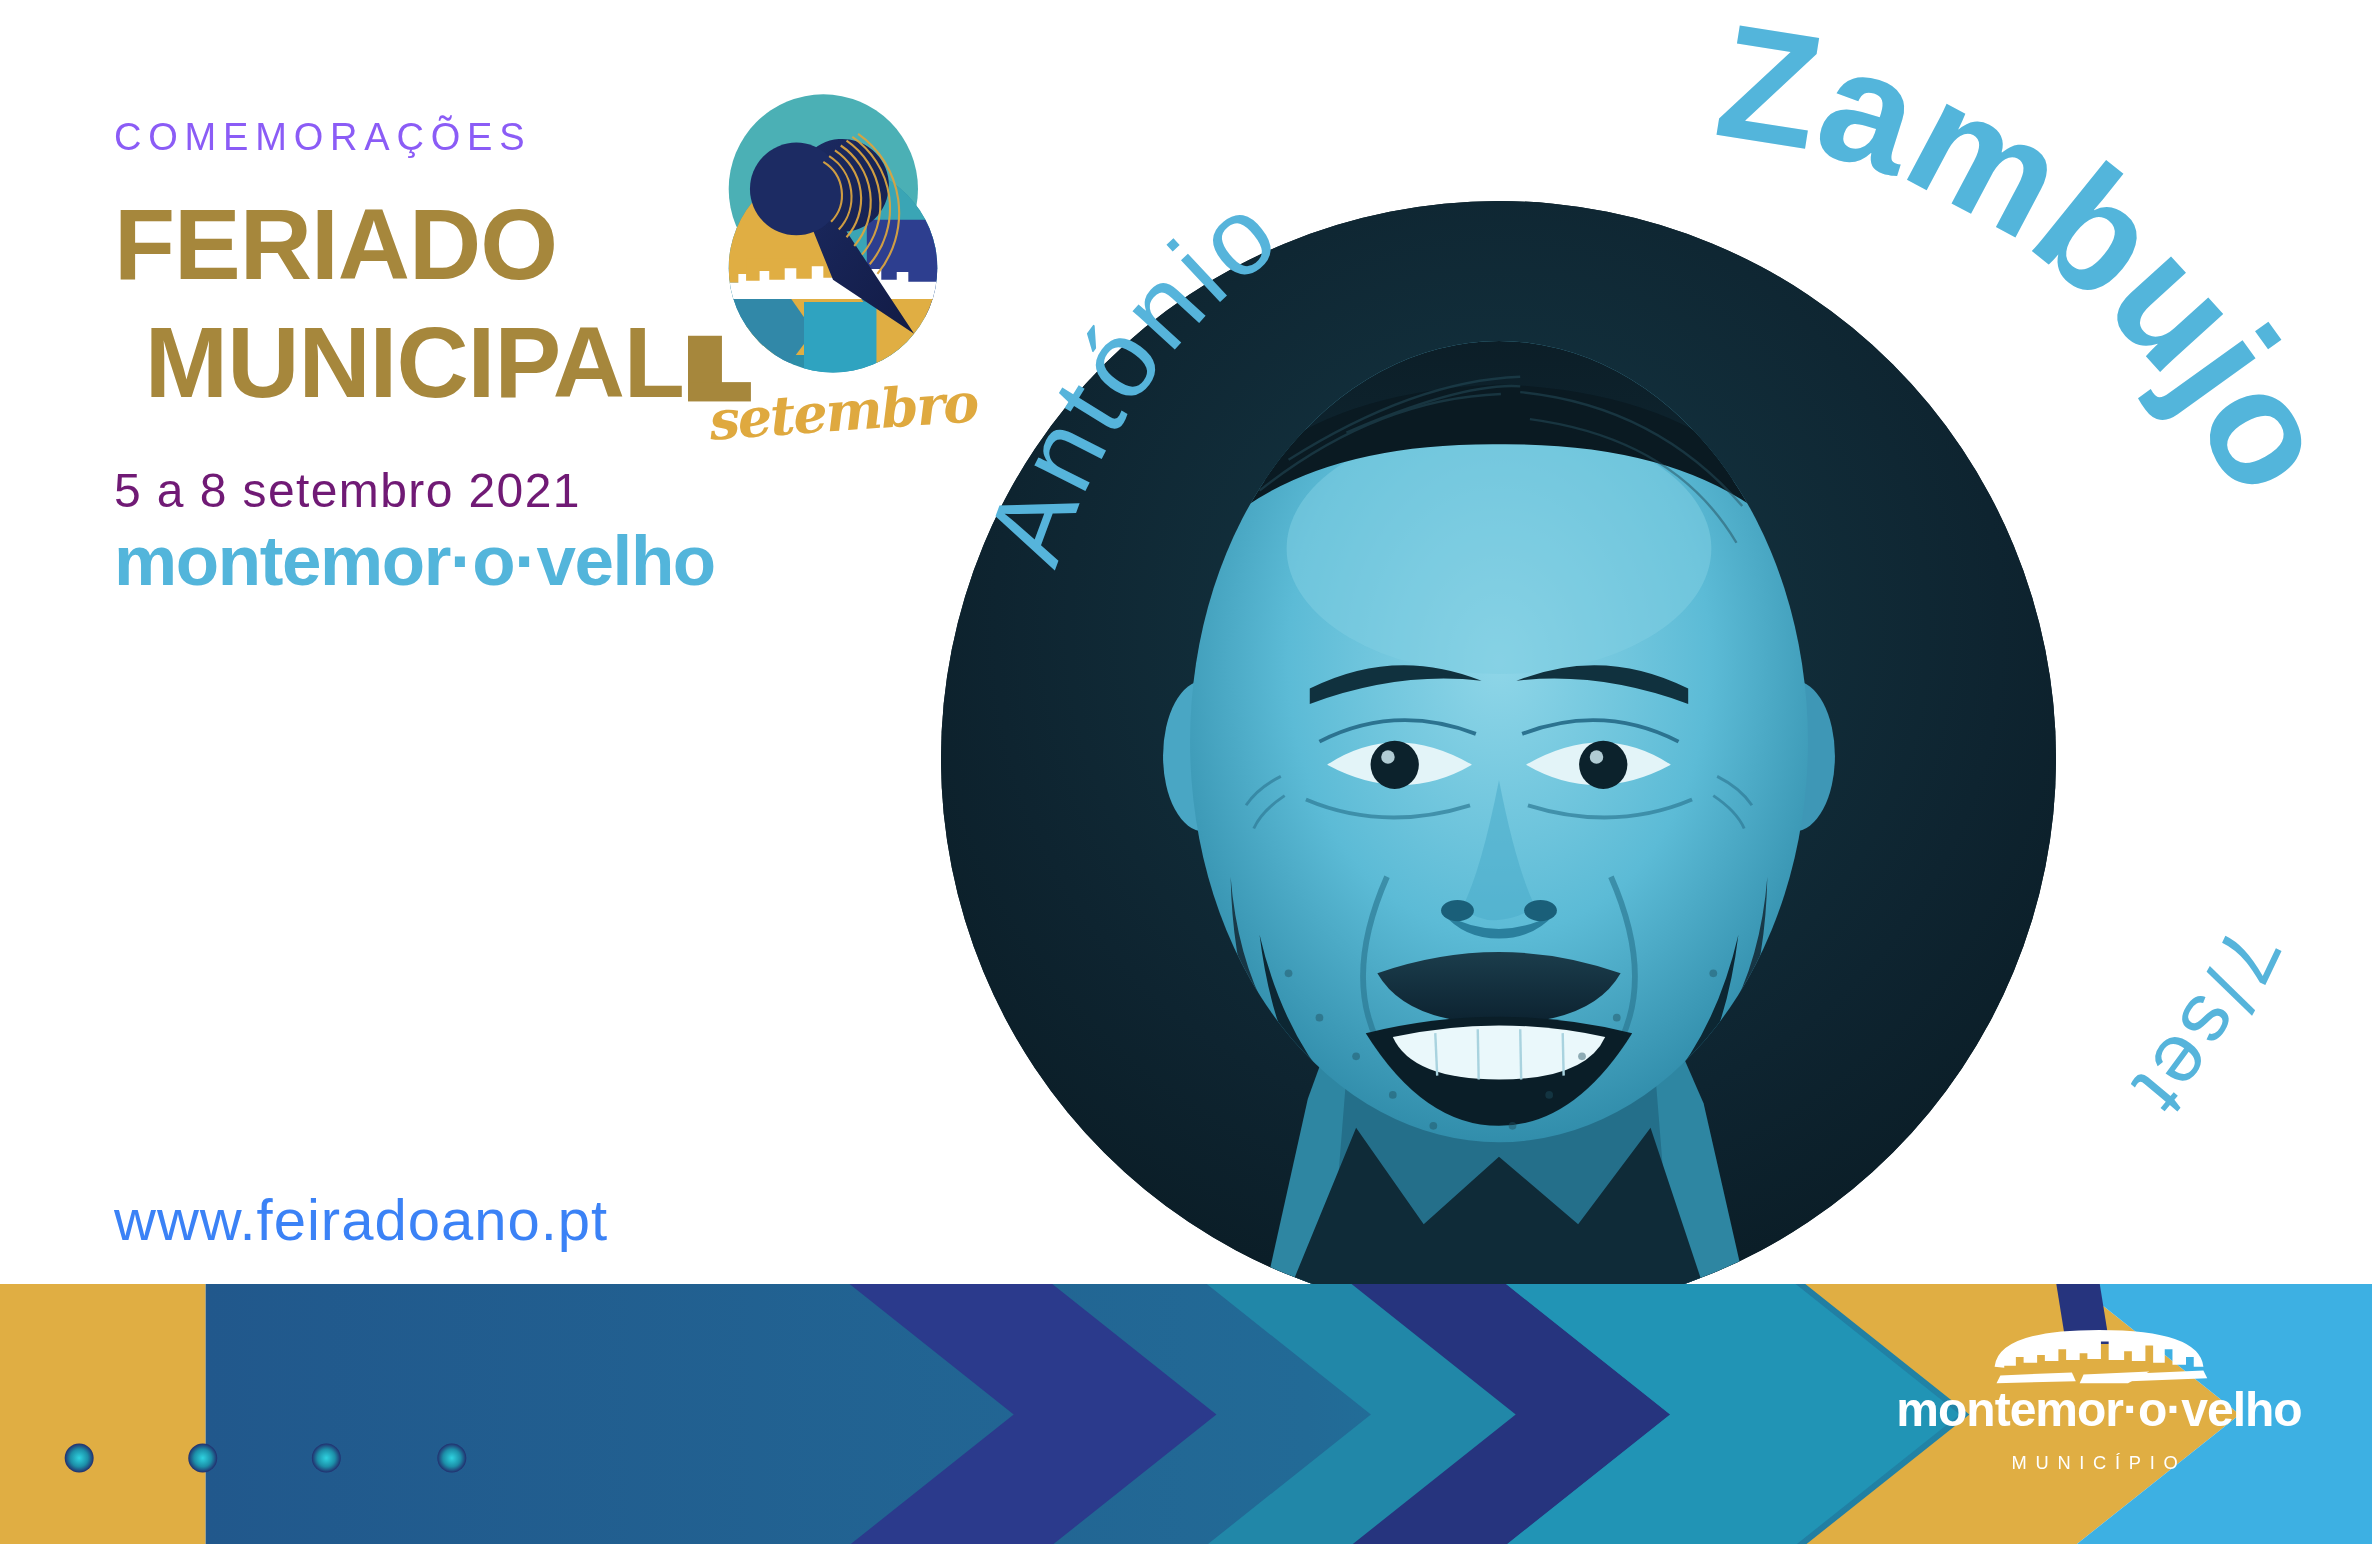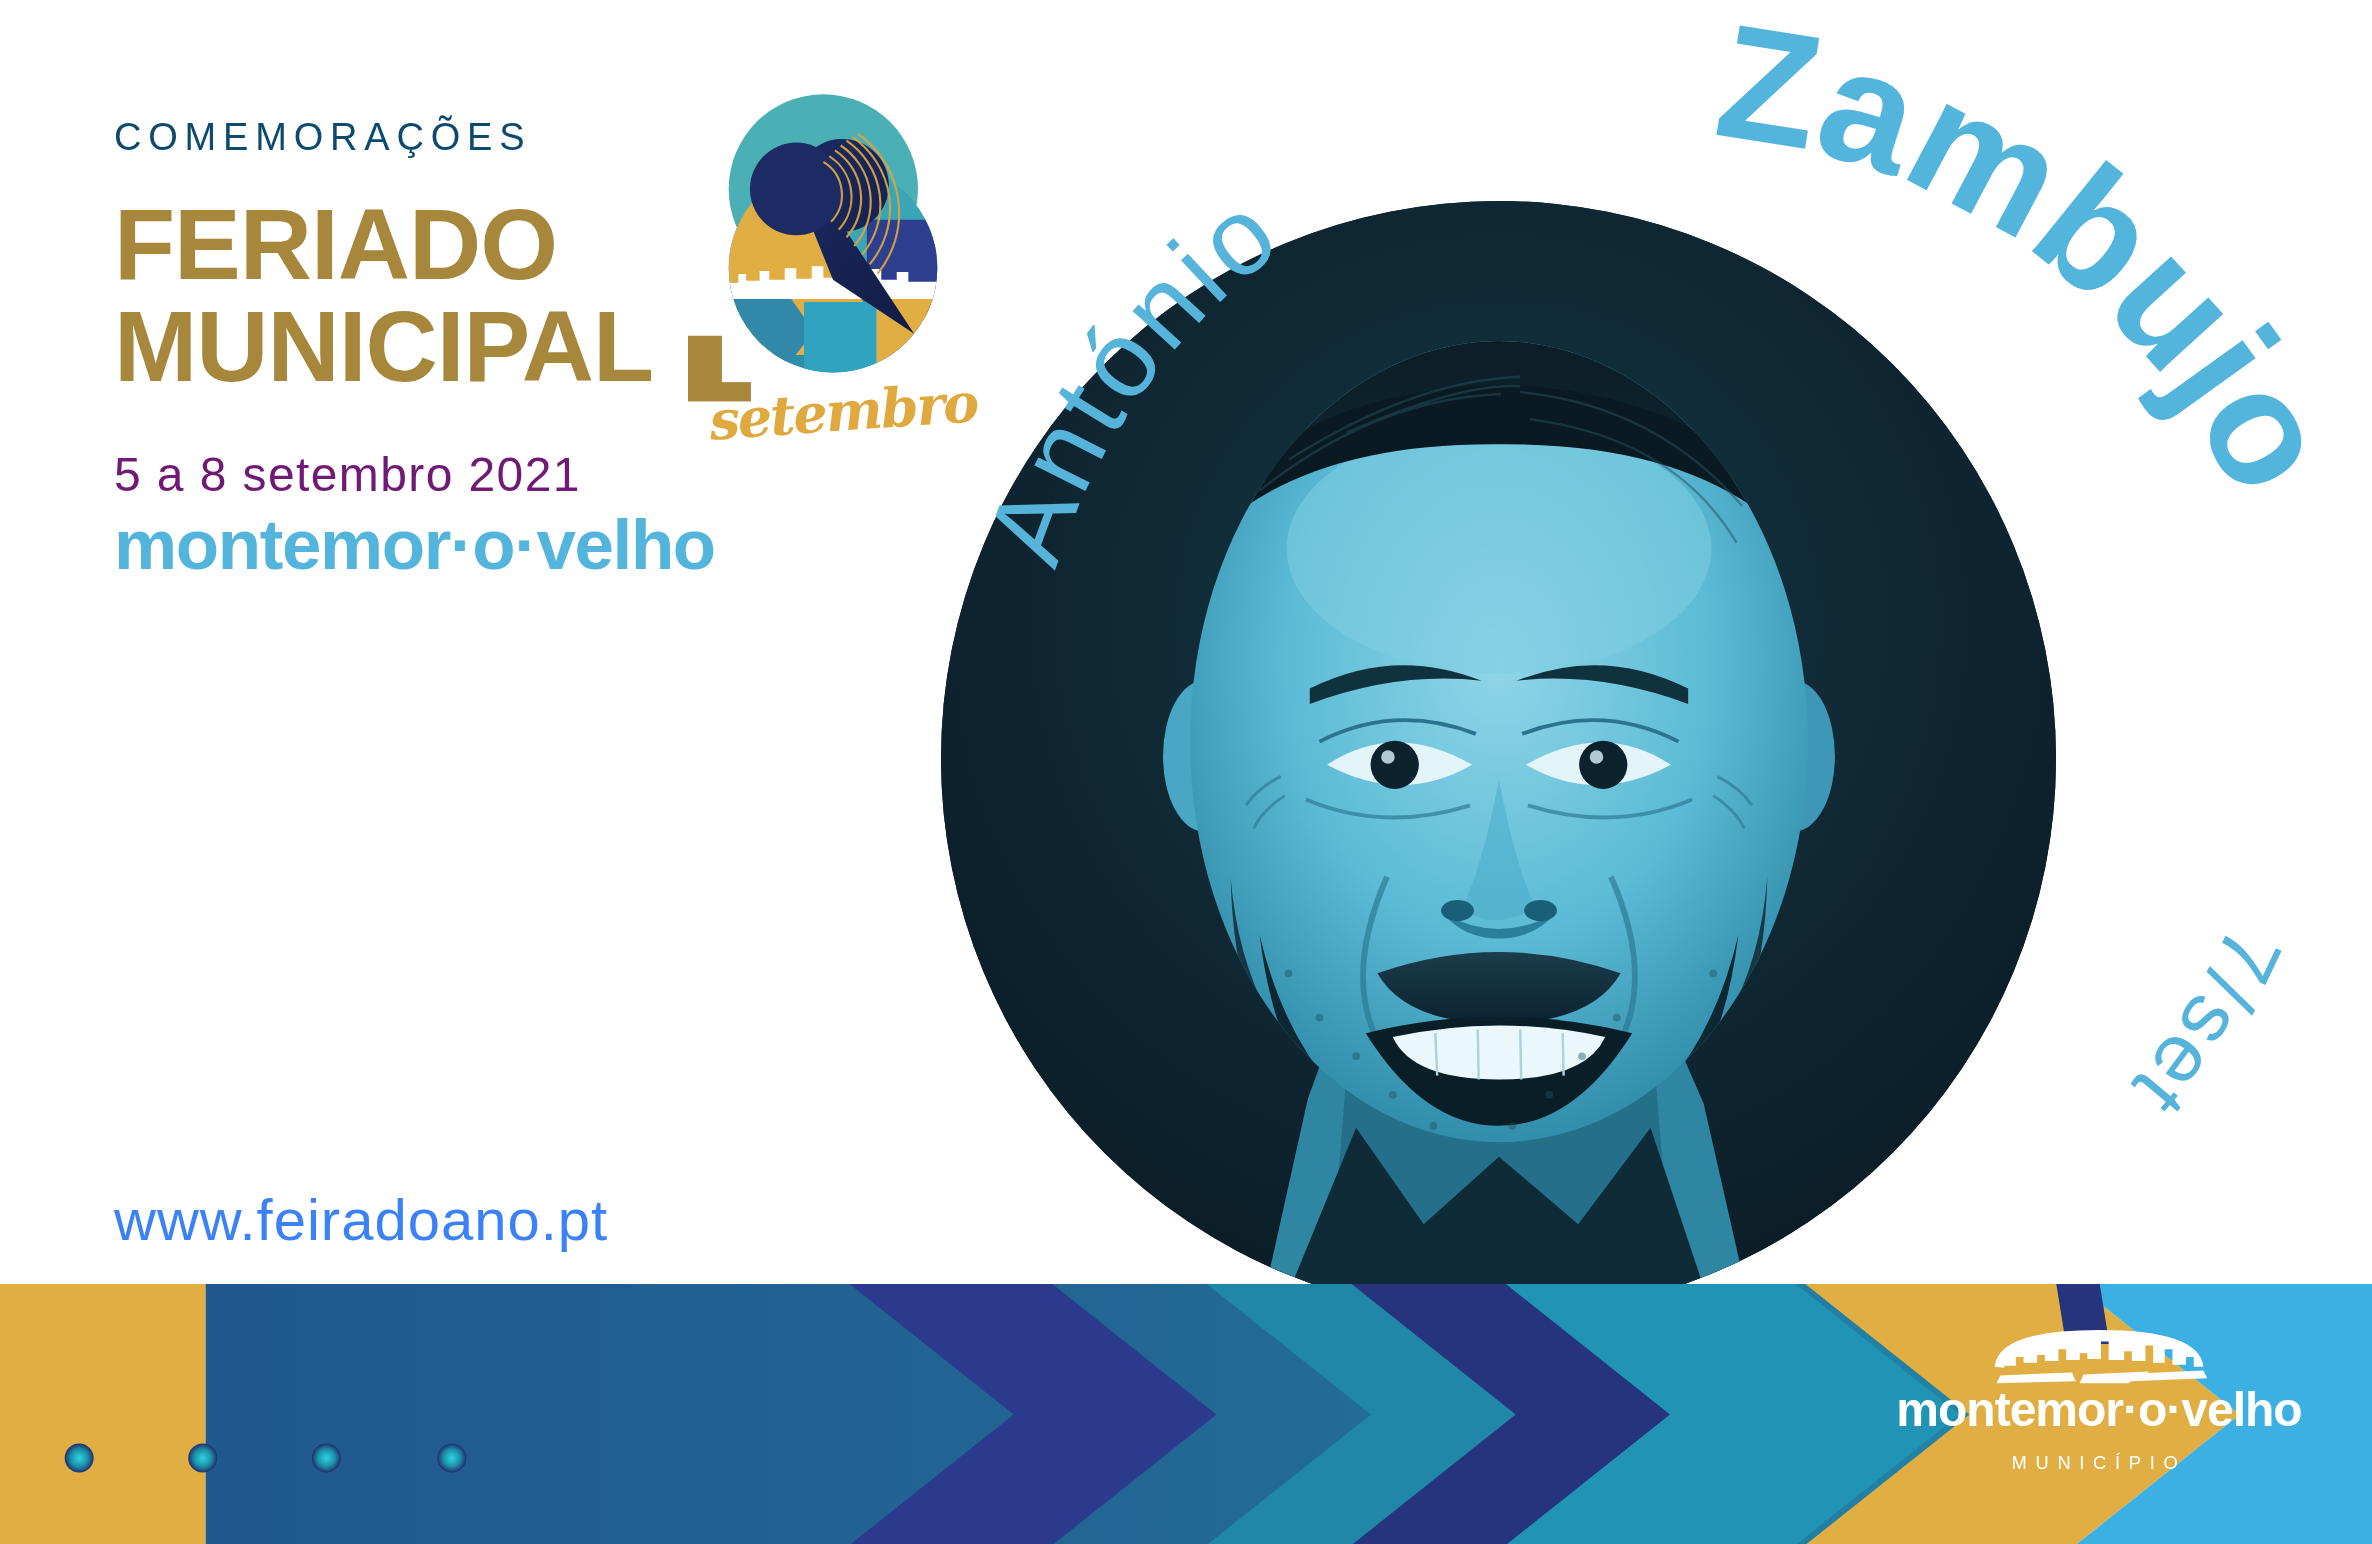--- a/index.html
+++ b/index.html
@@ -15,35 +15,35 @@
     background:#ffffff;
     overflow:hidden;
   }
 
   
   .tl-block { position:absolute; left:114px; top:116px; }
 
   .eyebrow {
     font-size:38px;
     letter-spacing:6.8px;
-    color:#0c4a6e;
+    color:#8b5cf6;
     font-weight:300;
     font-family:"Liberation Sans", sans-serif;
     white-space:nowrap;
   }
   .head-line {
     font-size:100px;
     font-weight:bold;
     color:#A6873C;
     letter-spacing:-1px;
     line-height:1.02;
     white-space:nowrap;
   }
   .head-1 { margin-top:34px; }
-  .head-2 { margin-top:0px; }
+  .head-2 { margin-top:16px;text-align:center; }
 
   .date-line {
     margin-top:50px;
     font-size:48px;
     font-weight:300;
     color:#701a75;
     letter-spacing:1.4px;
     white-space:nowrap;
   }
   .city-line {

